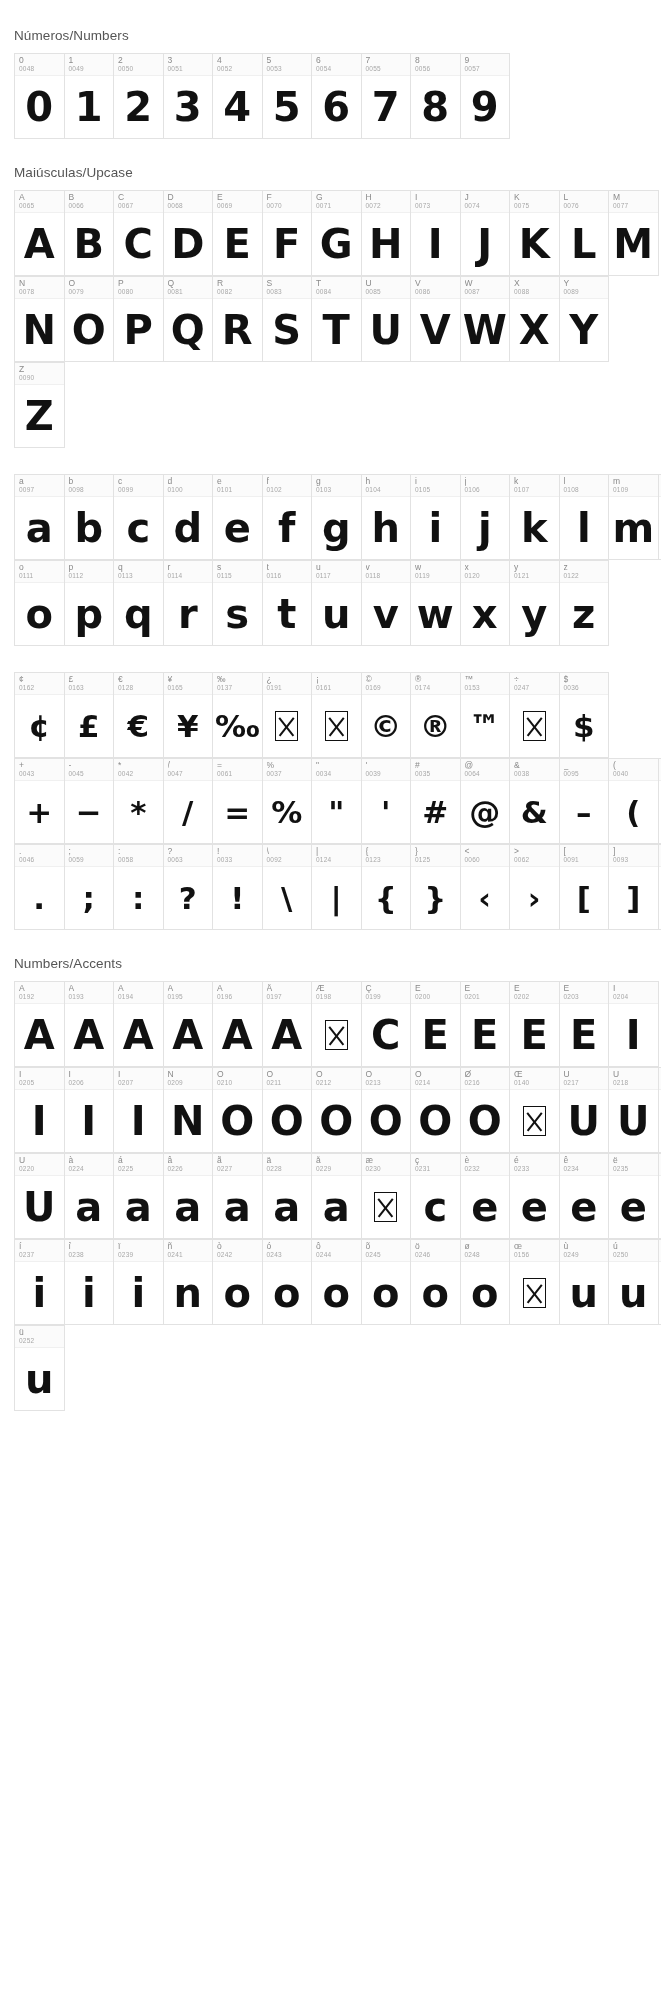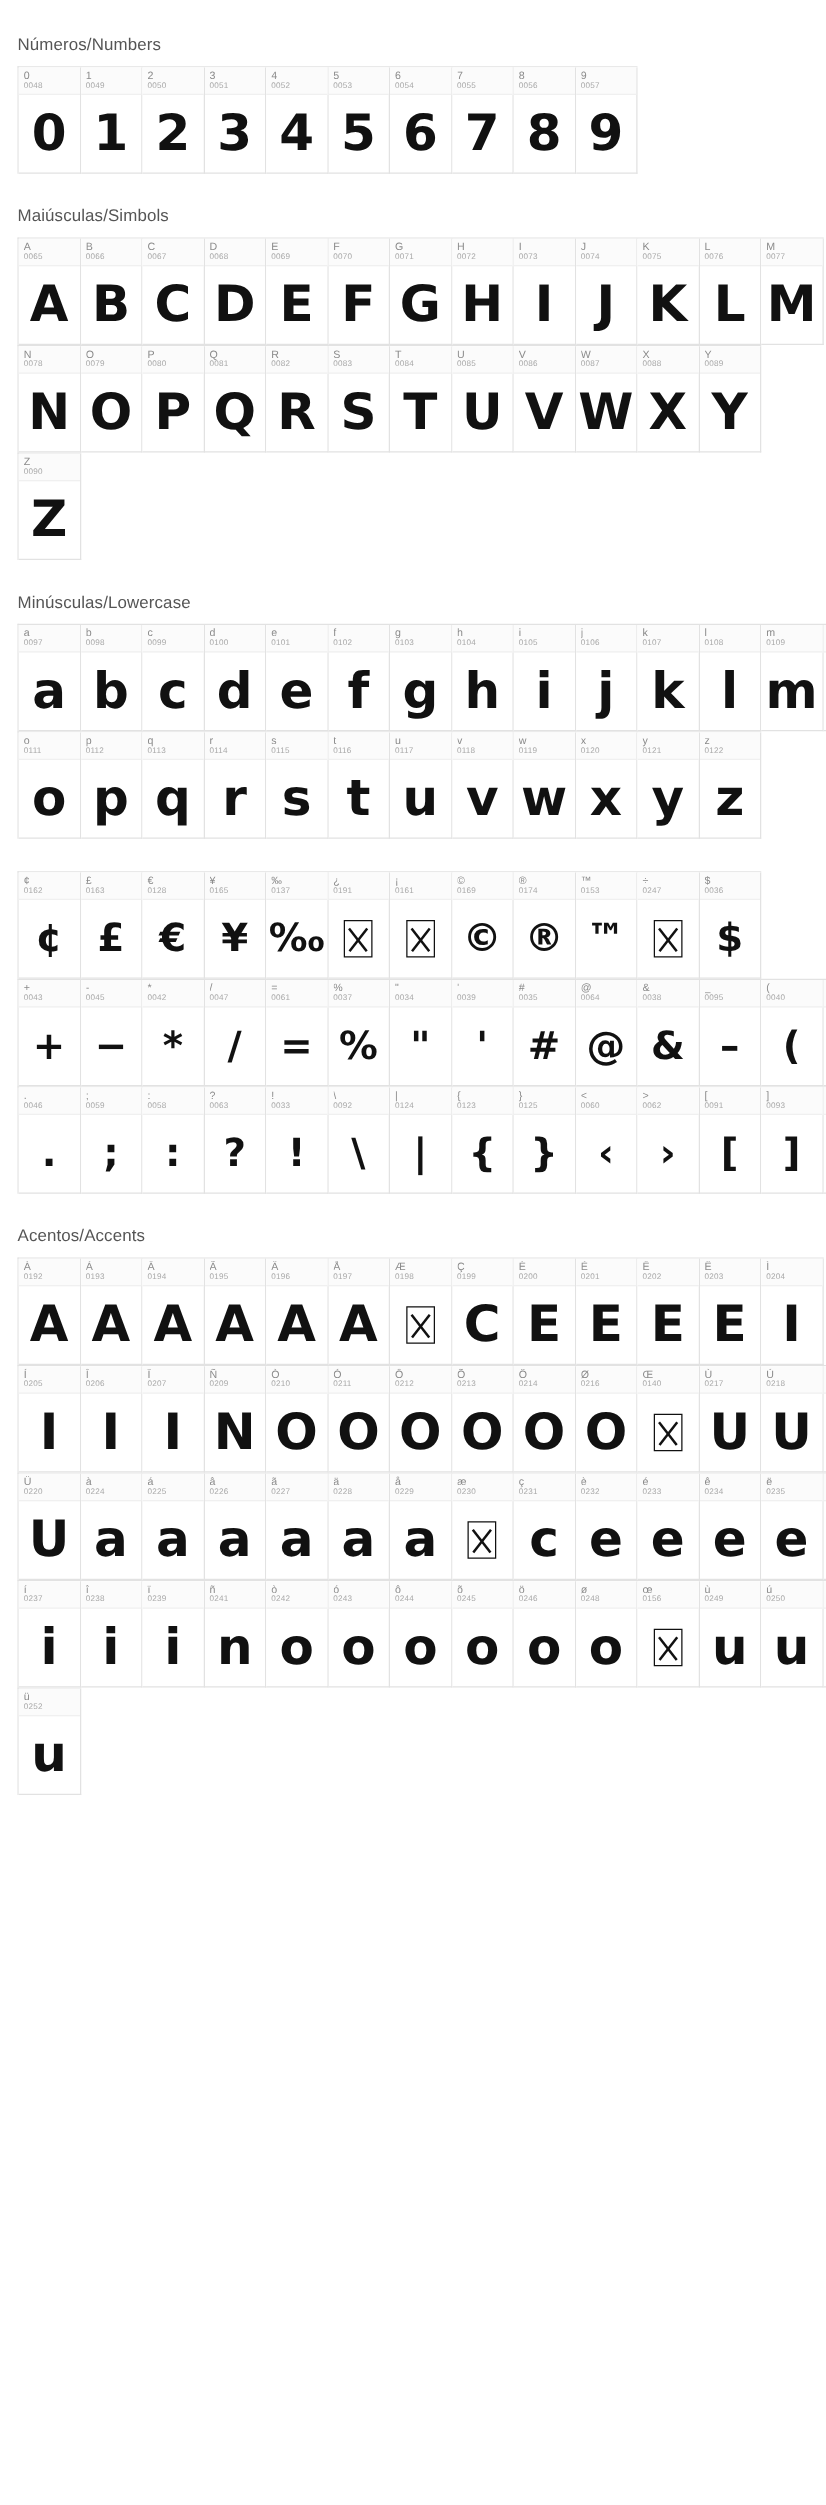--- a/index.html
+++ b/index.html
@@ -179,21 +179,21 @@
           <div class="cell">
             <div class="cell-head">
               <span class="cell-char">9</span>
               <span class="cell-code">0057</span>
             </div>
             <div class="cell-glyph">9</div>
           </div>
         </div>
       </div>
       <div class="section">
-        <div class="section-title">Maiúsculas/Simbols</div>
+        <div class="section-title">Maiúsculas/Upcase</div>
         <div class="grid-row">
           <div class="cell">
             <div class="cell-head">
               <span class="cell-char">A</span>
               <span class="cell-code">0065</span>
             </div>
             <div class="cell-glyph">A</div>
           </div>
           <div class="cell">
             <div class="cell-head">
@@ -370,21 +370,20 @@
           <div class="cell">
             <div class="cell-head">
               <span class="cell-char">Z</span>
               <span class="cell-code">0090</span>
             </div>
             <div class="cell-glyph">Z</div>
           </div>
         </div>
       </div>
       <div class="section">
-        <div class="section-title">Minúsculas/Lowercase</div>
         <div class="grid-row">
           <div class="cell">
             <div class="cell-head">
               <span class="cell-char">a</span>
               <span class="cell-code">0097</span>
             </div>
             <div class="cell-glyph">a</div>
           </div>
           <div class="cell">
             <div class="cell-head">
@@ -844,21 +843,21 @@
             </div>
             <div class="cell-glyph small">]</div>
           </div>
           <div class="cell">
             <div class="cell-head"></div>
             <div class="cell-glyph small">`</div>
           </div>
         </div>
       </div>
       <div class="section">
-        <div class="section-title">Acentos/Accents</div>
+        <div class="section-title">Numbers/Accents</div>
         <div class="grid-row">
           <div class="cell">
             <div class="cell-head">
               <span class="cell-char">À</span>
               <span class="cell-code">0192</span>
             </div>
             <div class="cell-glyph">A</div>
           </div>
           <div class="cell">
             <div class="cell-head">

